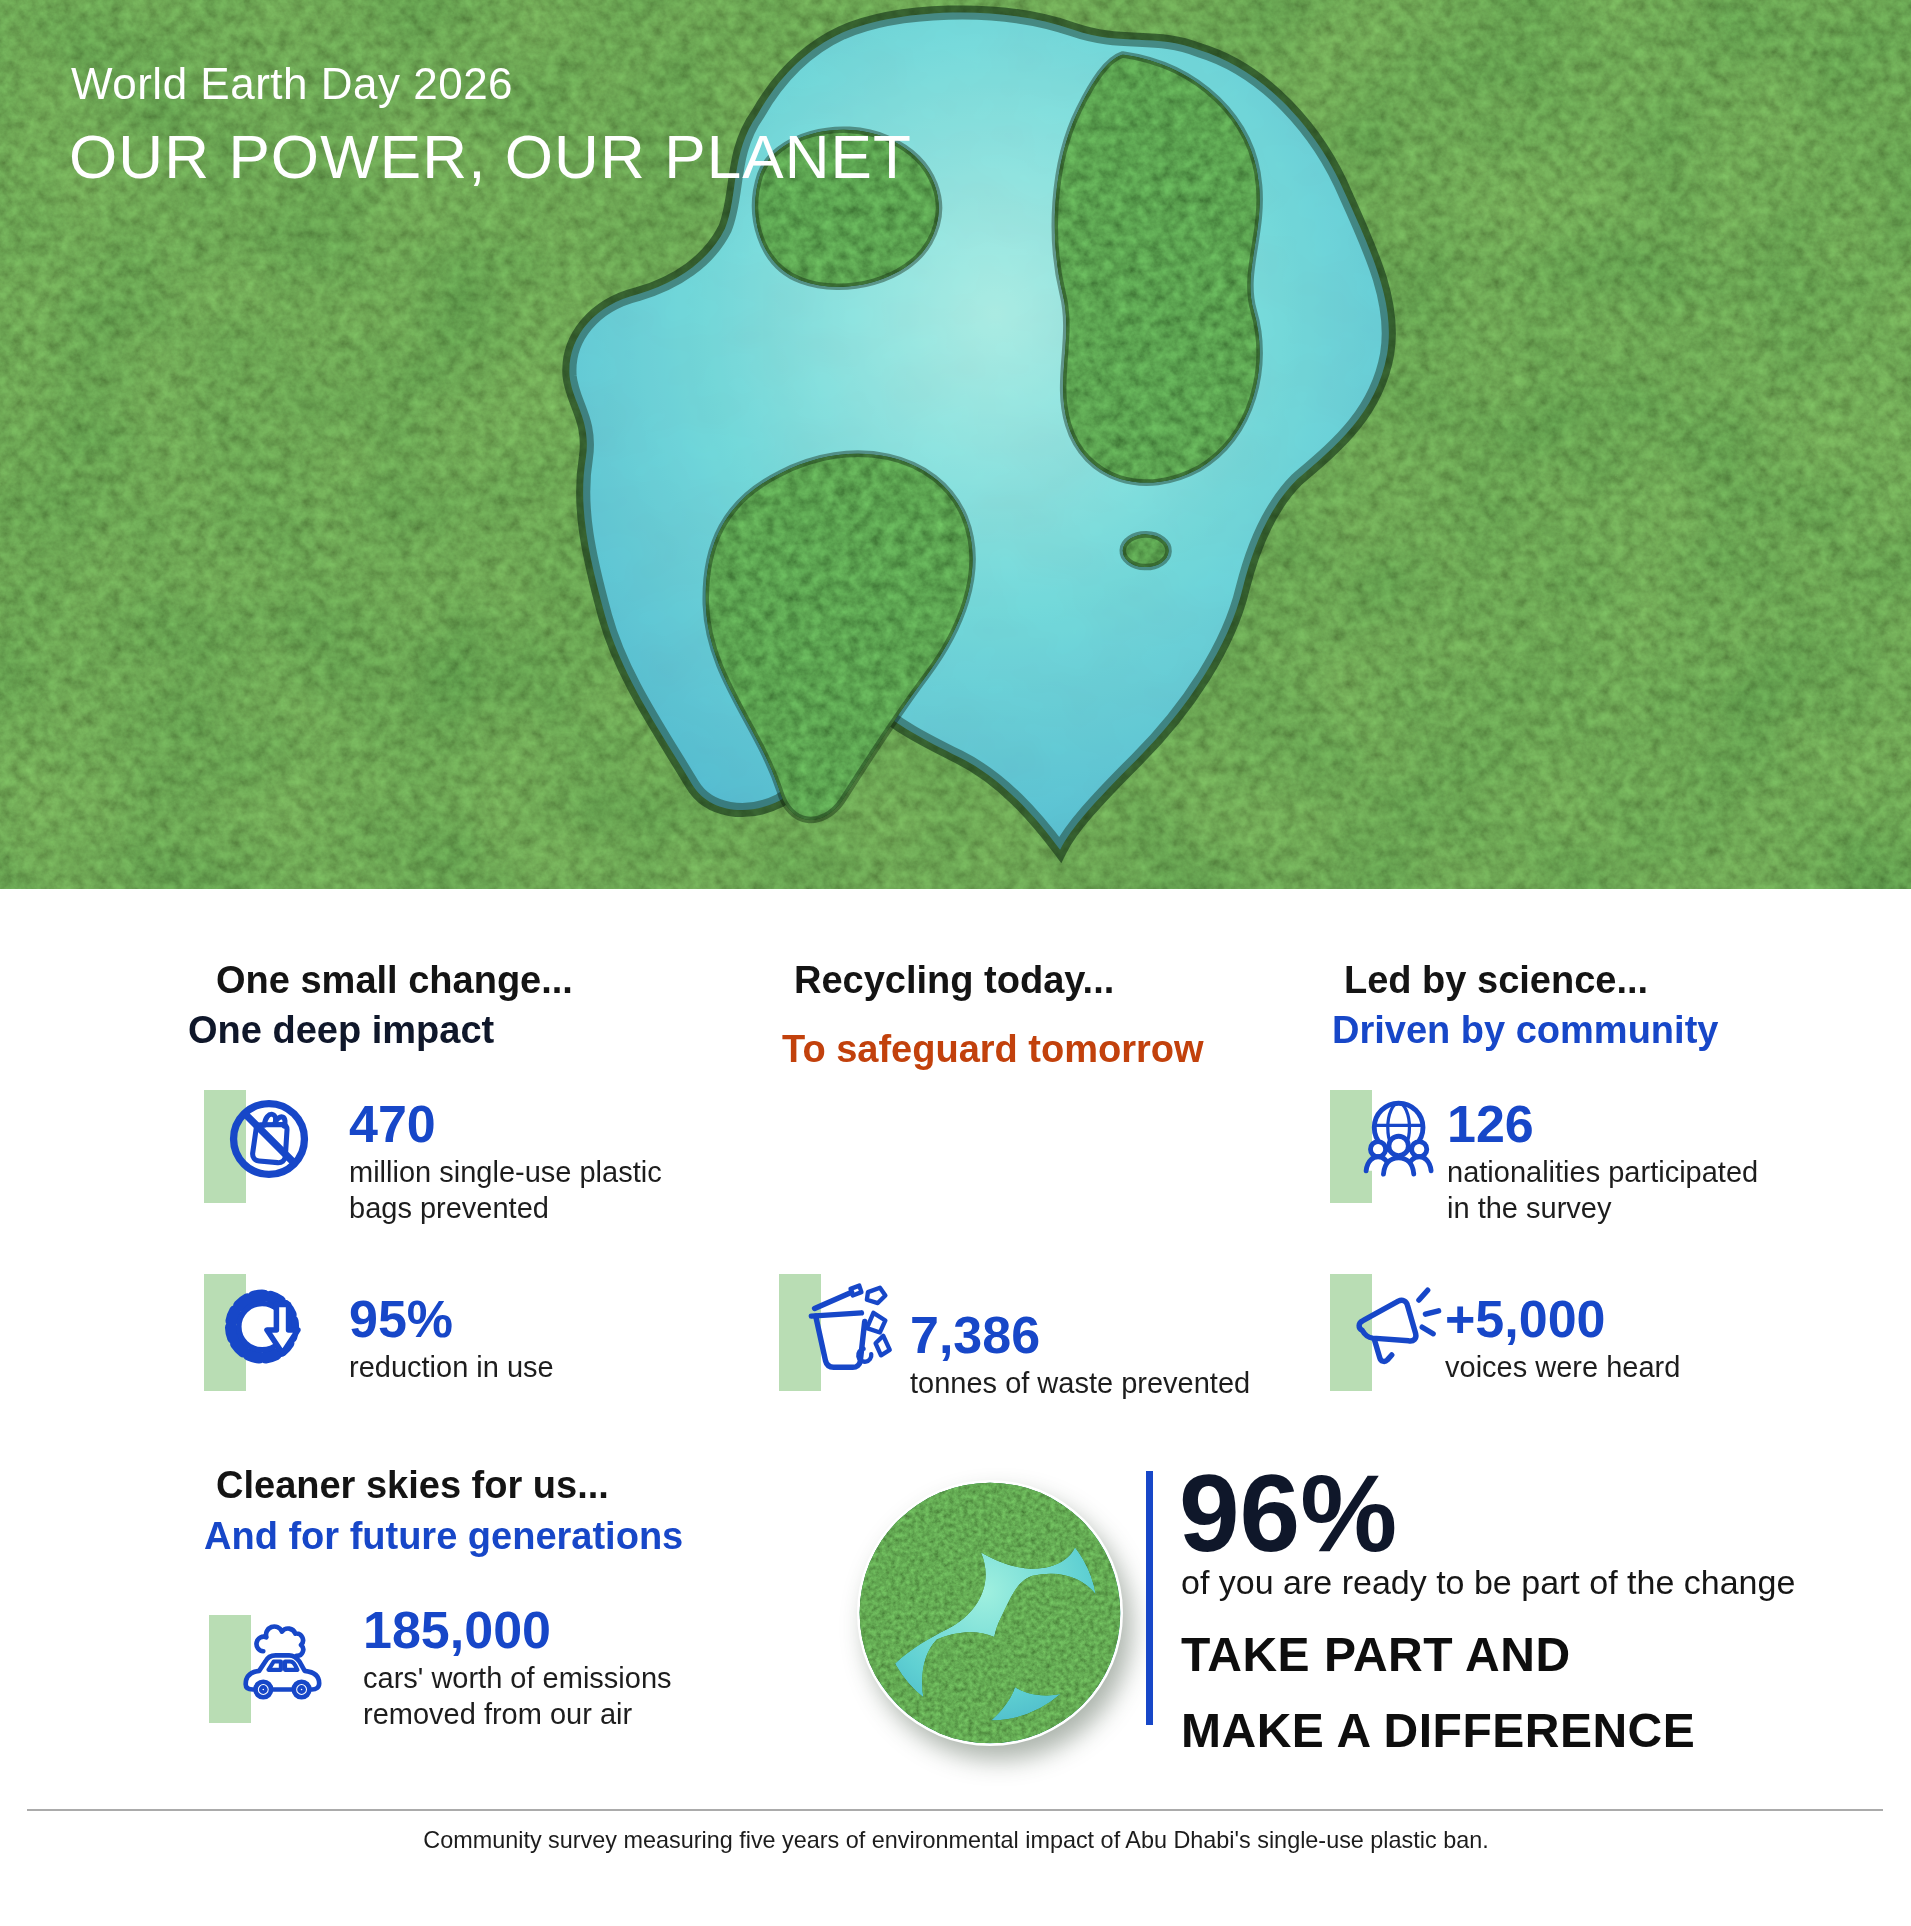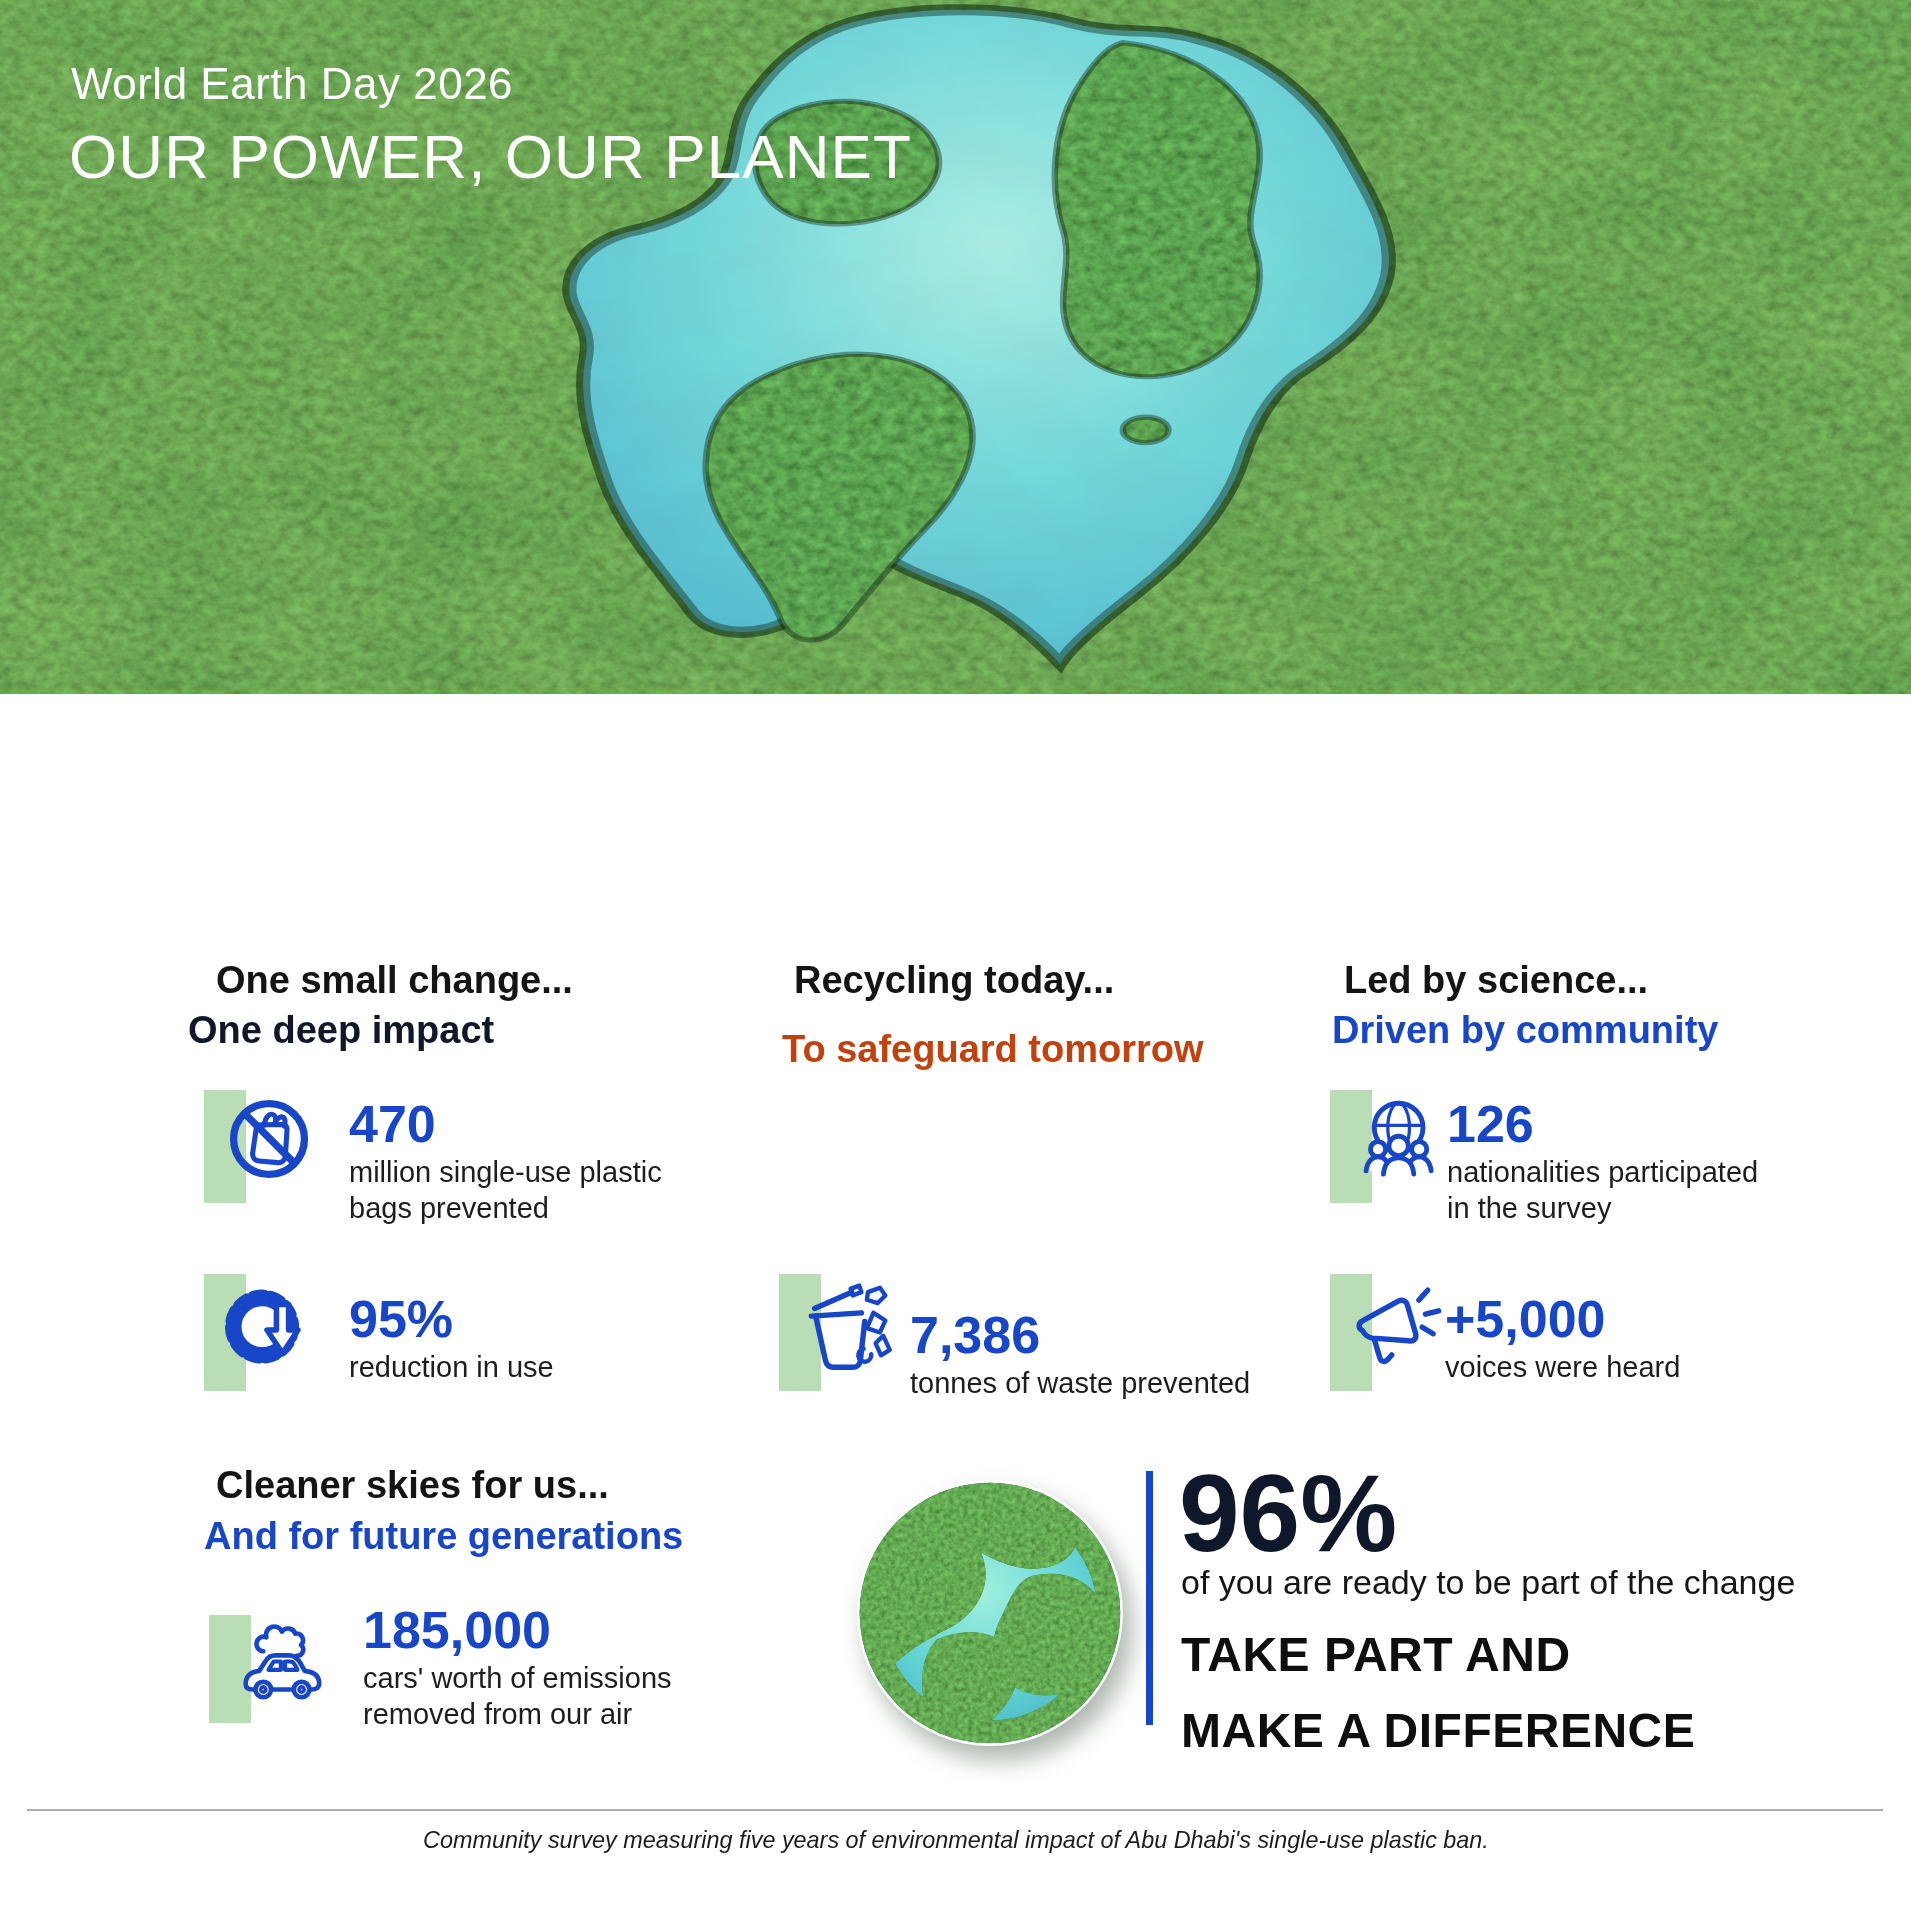--- a/index.html
+++ b/index.html
@@ -1,21 +1,21 @@
 <!DOCTYPE html>
 <html style="font-size:8.7px"><head>
 <meta charset="utf-8">
 <style>
   * { margin:0; padding:0; box-sizing:border-box; }
   html,body { background:#ffffff; }
   body { font-family:"Liberation Sans", sans-serif; color:#1a1a1a; }
   .page { position:relative; width:1912px; height:1926px; background:#fff; overflow:hidden; }
 
   
-  .hero { position:absolute; left:0; top:0; width:1912px; height:694px; }
+  .hero { position:absolute; left:0; top:0; width:1912px; height:889px; }
   .hero svg.hero-art { position:absolute; left:0; top:0; width:100%; height:100%; display:block; }
   .hero-eyebrow { position:absolute; left:71px; top:59px; font-size:44px; font-weight:500; color:#ffffff; letter-spacing:0.5px; }
   .hero-title { position:absolute; left:69px; top:121px; font-size:62px; font-weight:400; color:#ffffff; letter-spacing:1.1px; }
 
   
   .col-head { position:absolute; font-size:38px; font-weight:600; color:#141414; line-height:50px;margin-left:12px; }
   .col-sub  { position:absolute; font-size:38px; font-weight:800; line-height:50px; }
 
   
   .stat { position:absolute; width:550px; height:147px; }
@@ -29,21 +29,21 @@
   .globe-wrap { position:absolute; left:857px; top:1480px; width:266px; height:266px; border-radius:50%;
                 box-shadow:8.7px 14px 25px rgba(50,70,50,0.40); }
   .globe-wrap svg { display:block; width:100%; height:100%; }
   .cta-divider { position:absolute; left:1146px; top:1471px; width:7px; height:254px; }
   .cta-pct { position:absolute; left:1179px; top:1460px; font-size:109px; line-height:106px; font-weight:800; }
   .cta-sub { position:absolute; left:1181px; top:1563px; font-size:34px; font-weight:400; color:#161616; }
   .cta-big { position:absolute; left:1181px; top:1617px; font-size:48px; line-height:76px; font-weight:800; color:#0e0e0e; letter-spacing:0.5px; }
 
   
   .footer-rule { position:absolute; left:27px; top:1809px; width:1856px; height:1.6px; background:#ababab; }
-  .footer-note { position:absolute; left:0; top:1827px; width:1912px; text-align:center; font-size:23.4px; color:#1c1c1c;font-style:italic; }
+  .footer-note { position:absolute; left:0; top:1827px; width:1912px; text-align:center; font-size:23.4px; color:#1c1c1c; }
 </style>
 </head>
 <body>
 
 <div class="page">
 
   <div class="hero">
     <svg class="hero-art" viewBox="0 0 3508 1632" preserveAspectRatio="none" aria-hidden="true">
       <defs>
         <radialGradient id="wg" cx="52%" cy="36%" r="78%">

